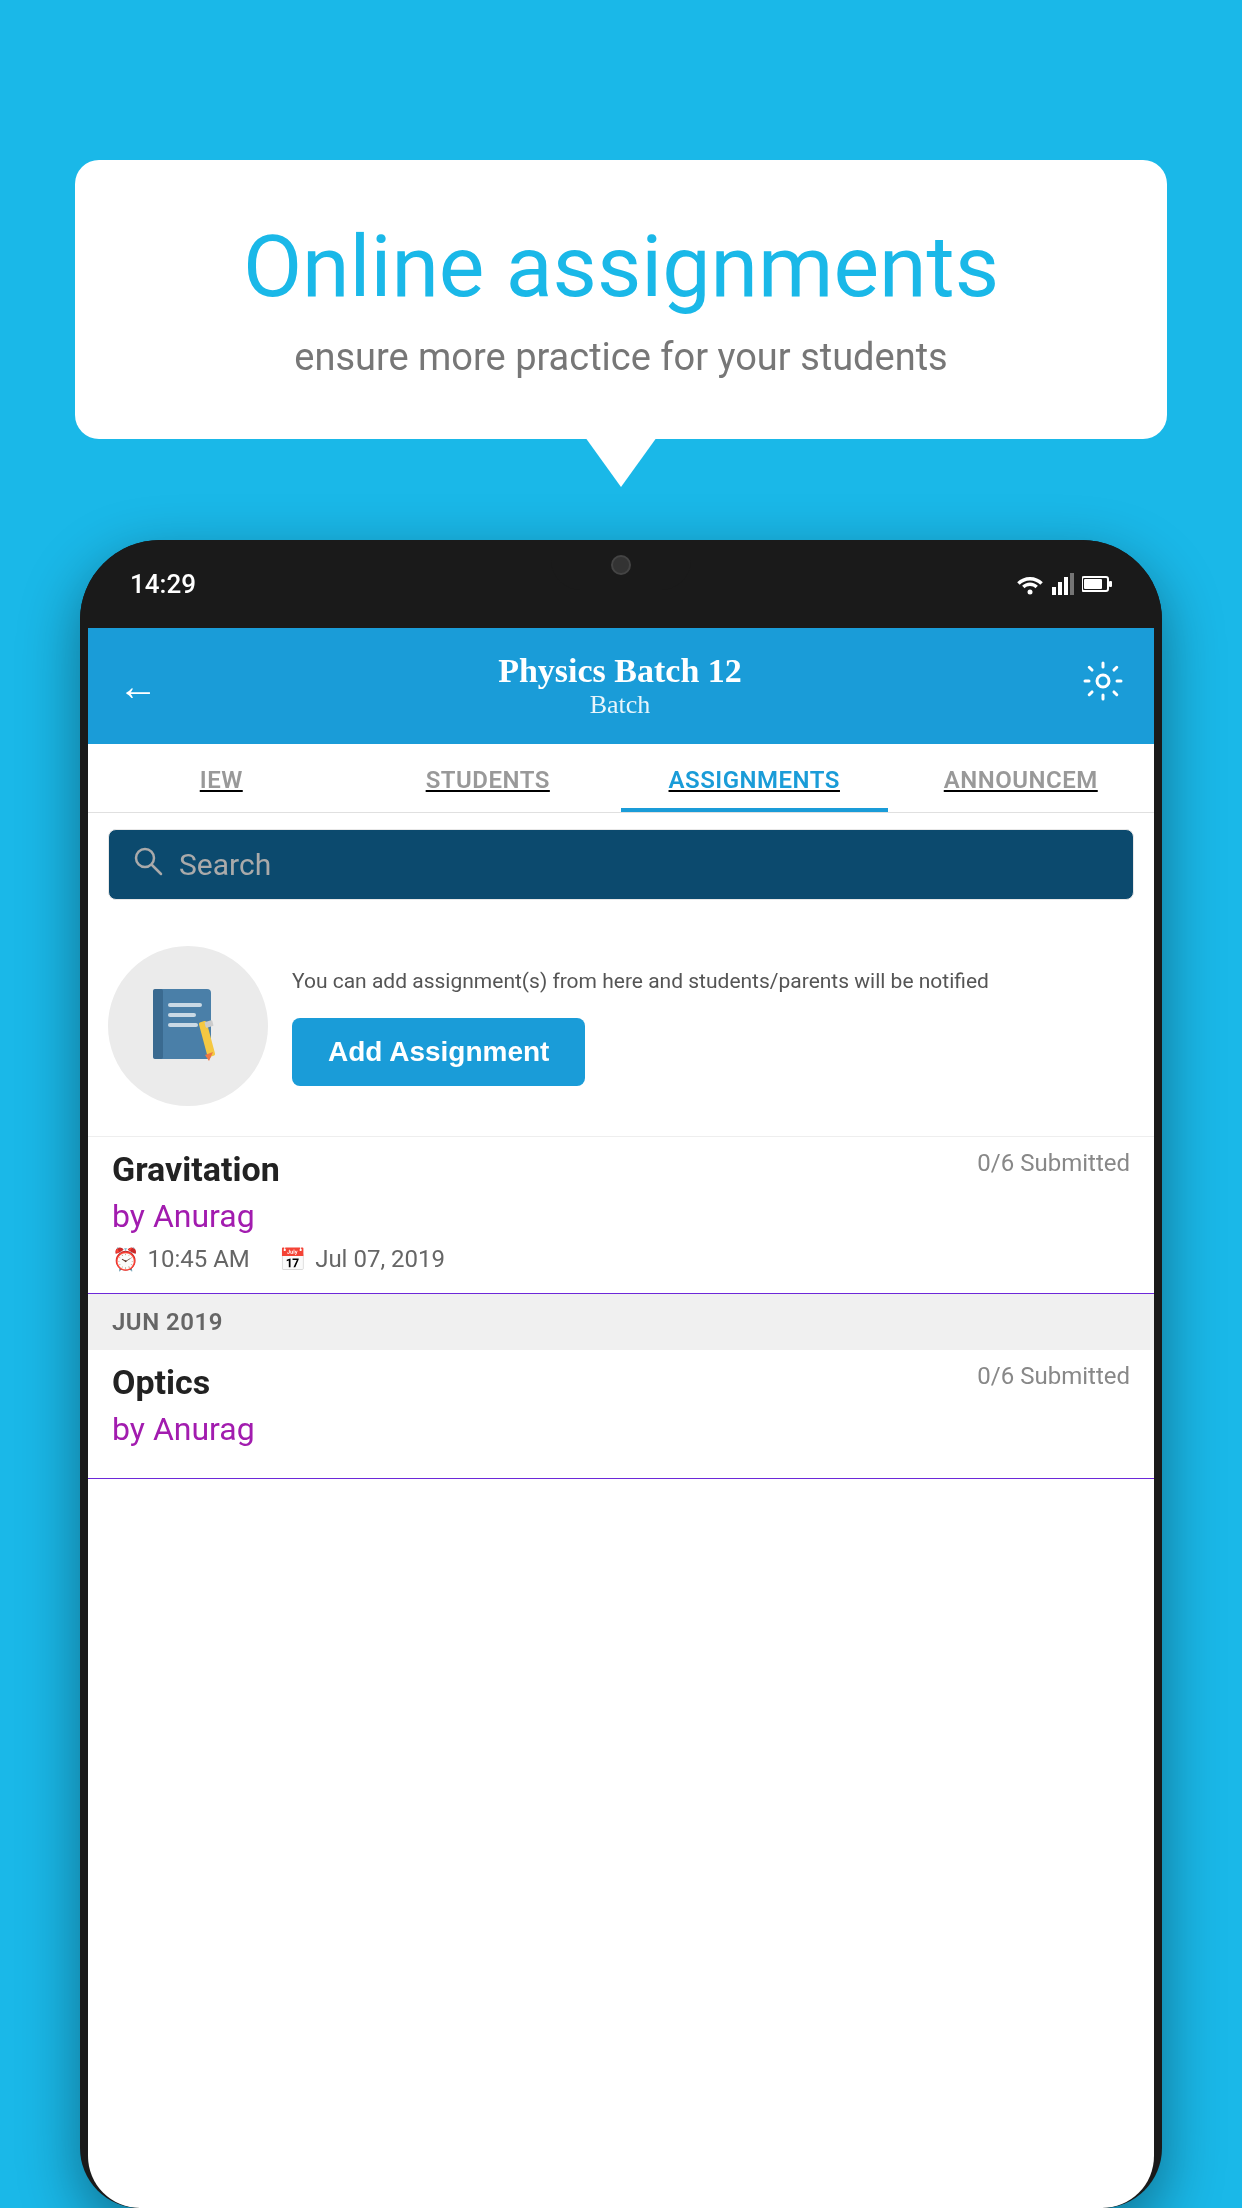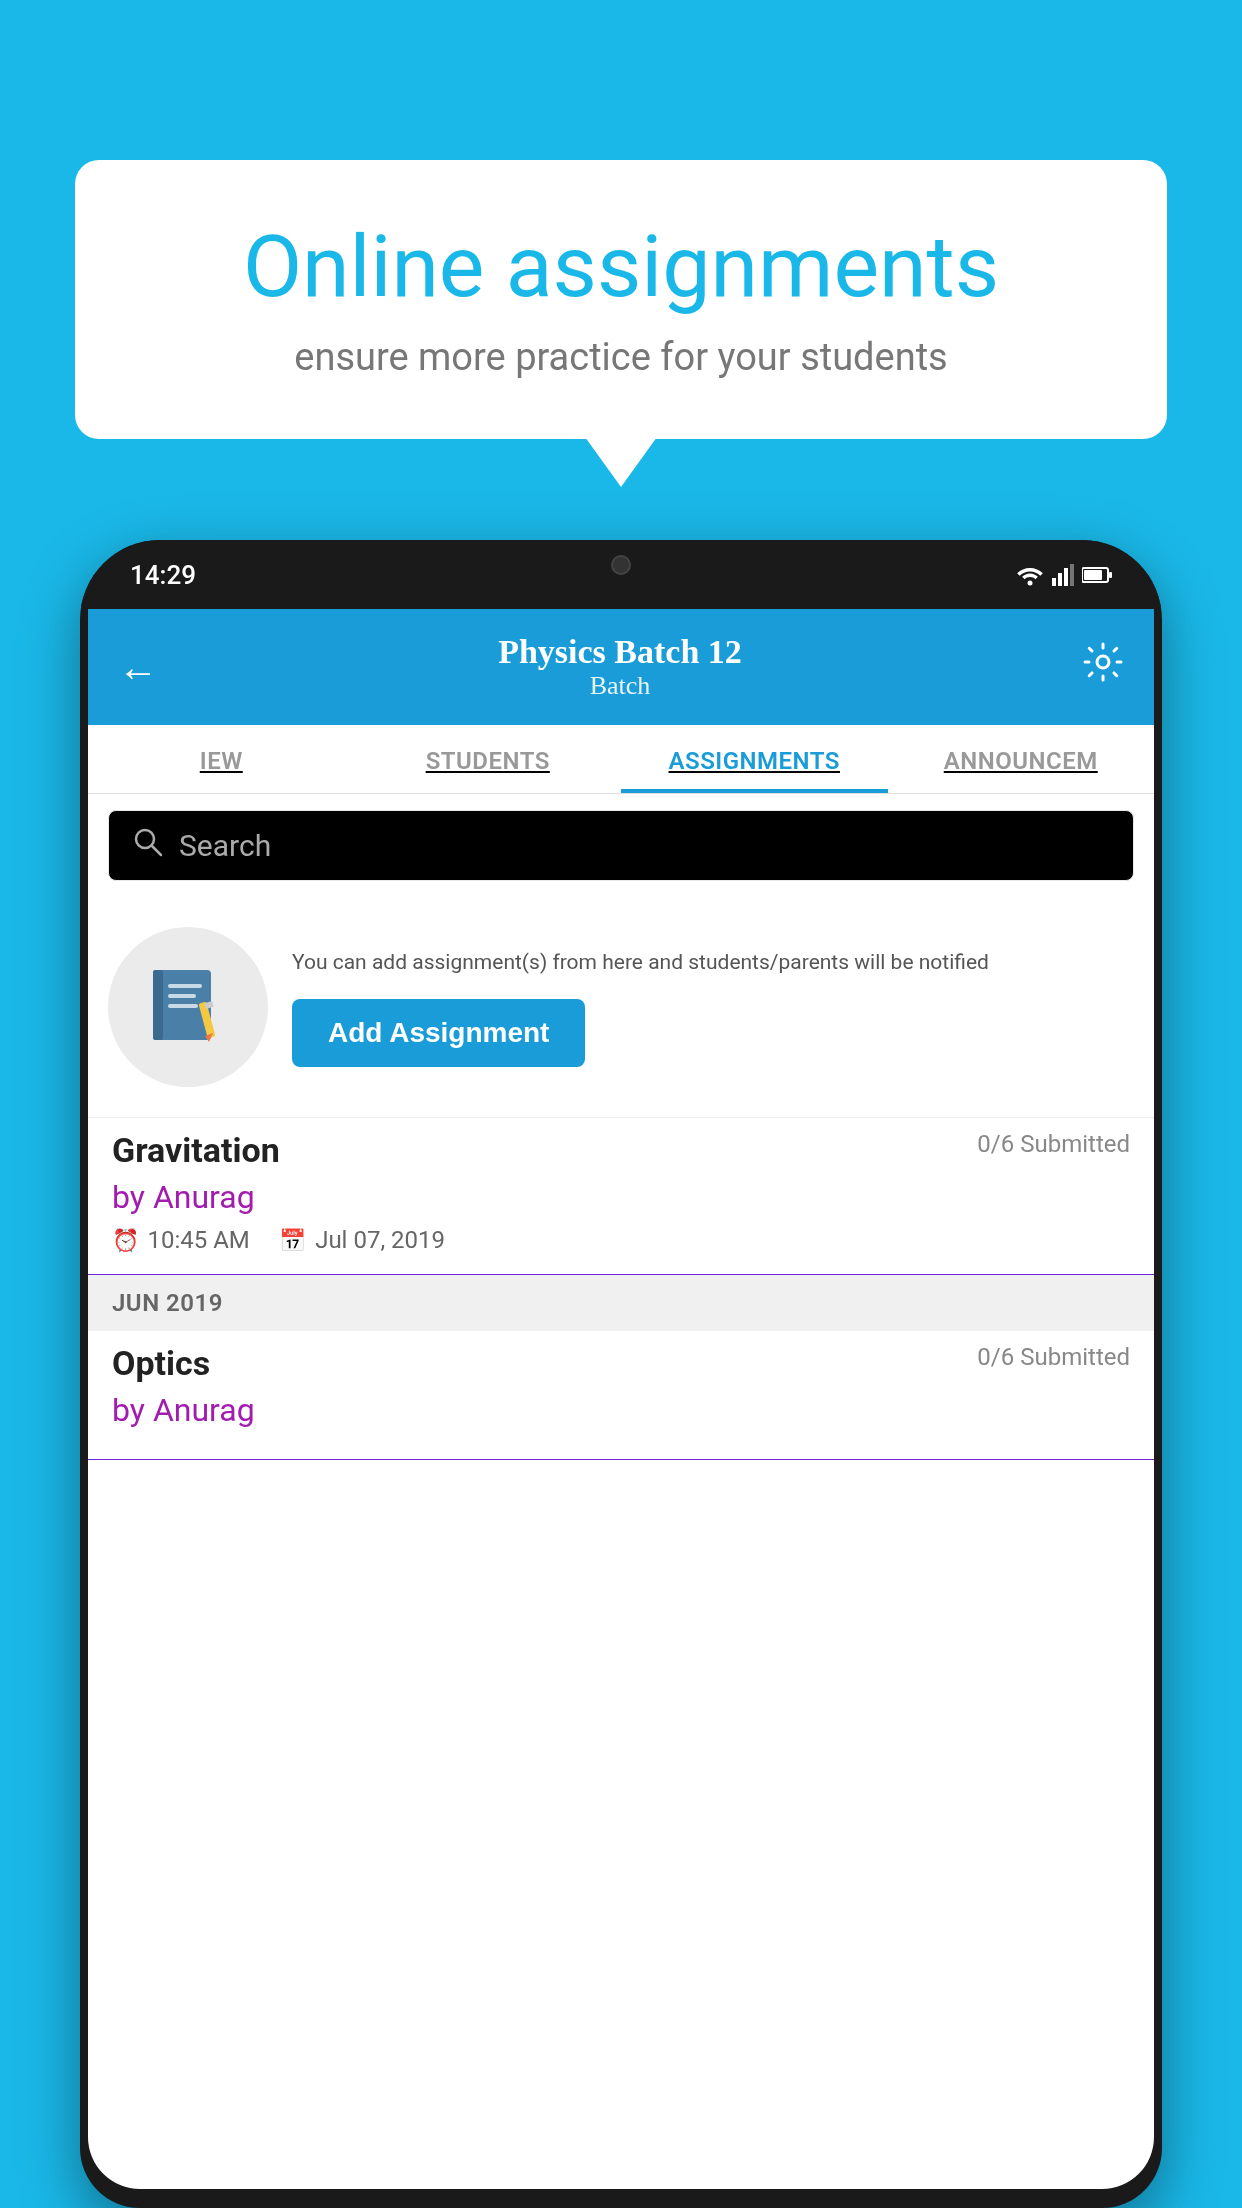--- a/index.html
+++ b/index.html
@@ -66,21 +66,21 @@
       background: #1a1a1a;
       border-radius: 80px 80px 60px 60px;
       padding: 0;
       overflow: hidden;
       box-shadow: 0 20px 60px rgba(0,0,0,0.4);
     }
 
     
     .phone-top-bar {
       background: #1a1a1a;
-      height: 69px;
+      height: 88px;
       display: flex;
       align-items: center;
       justify-content: space-between;
       padding: 0 50px;
       position: relative;
       z-index: 10;
     }
 
     .phone-notch {
       position: absolute;
@@ -200,21 +200,21 @@
       background: #1a9cd8;
     }
 
     
     .search-container {
       padding: 16px 20px;
       background: white;
     }
 
     .search-bar {
-      background: #000000;
+      background: #0c4a6e;
       border-radius: 8px;
       display: flex;
       align-items: center;
       padding: 16px 24px;
       gap: 16px;
       border: 1px solid #e8e8e8;
     }
 
     .search-icon-svg {
       color: #999;

